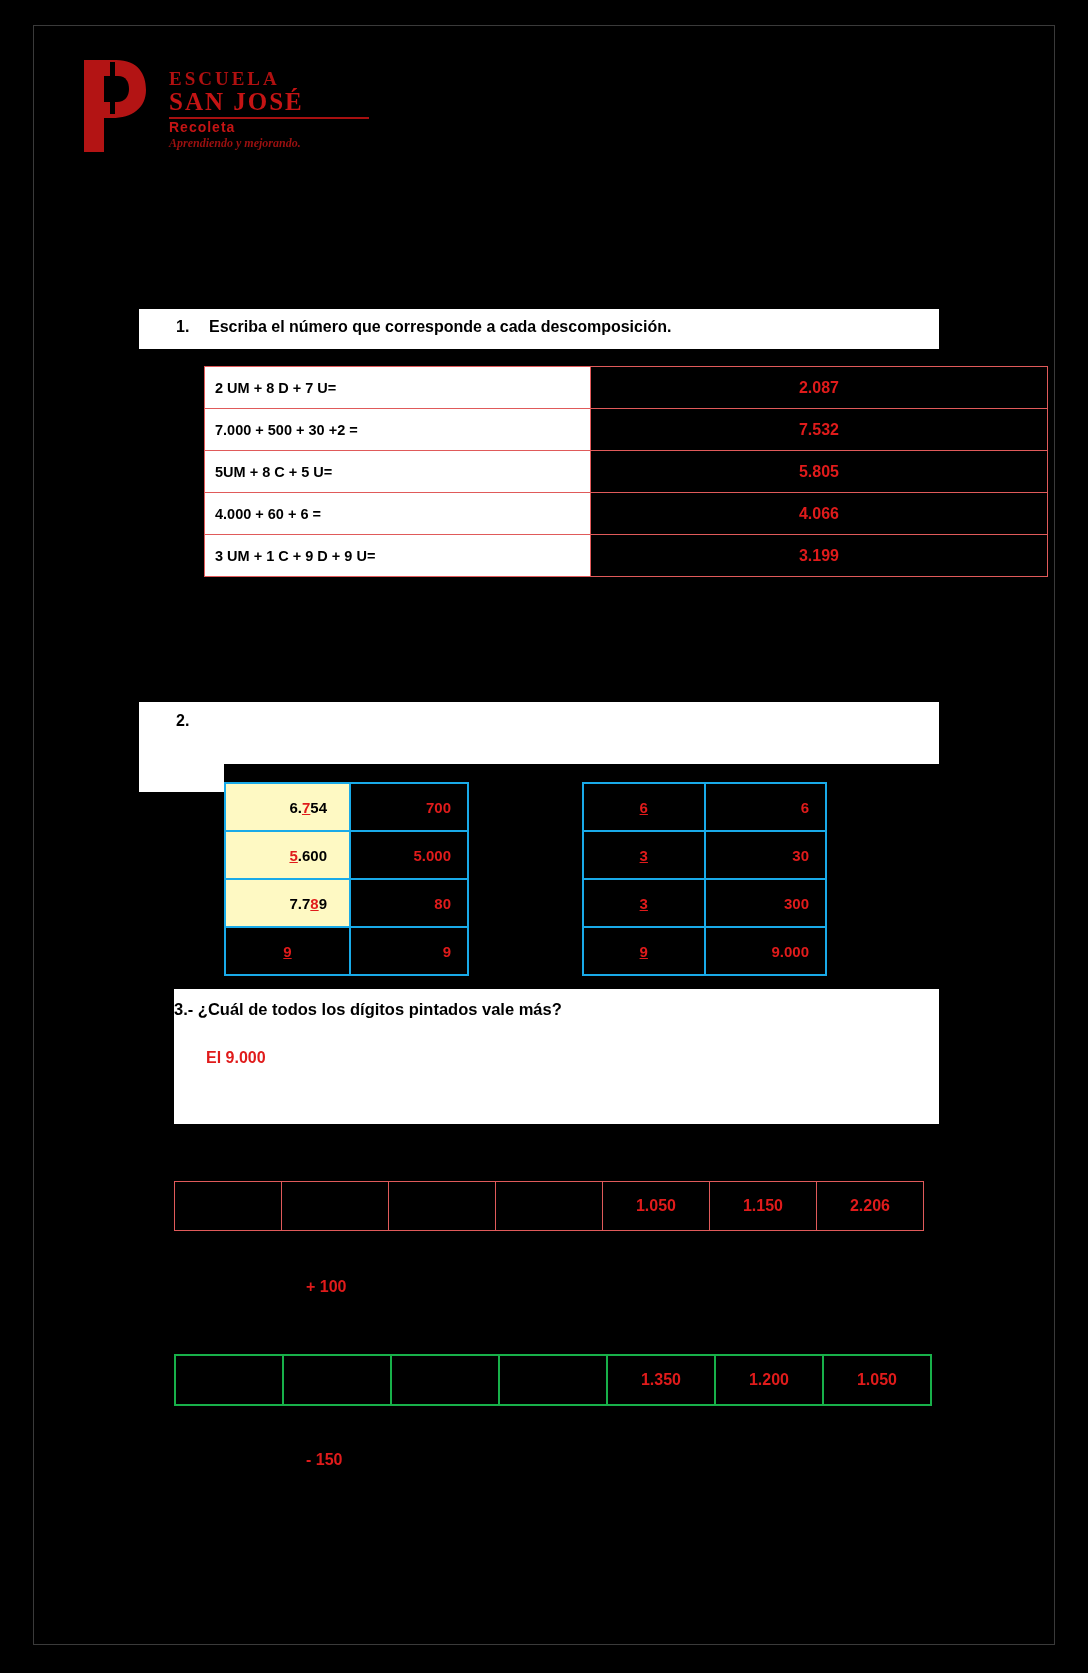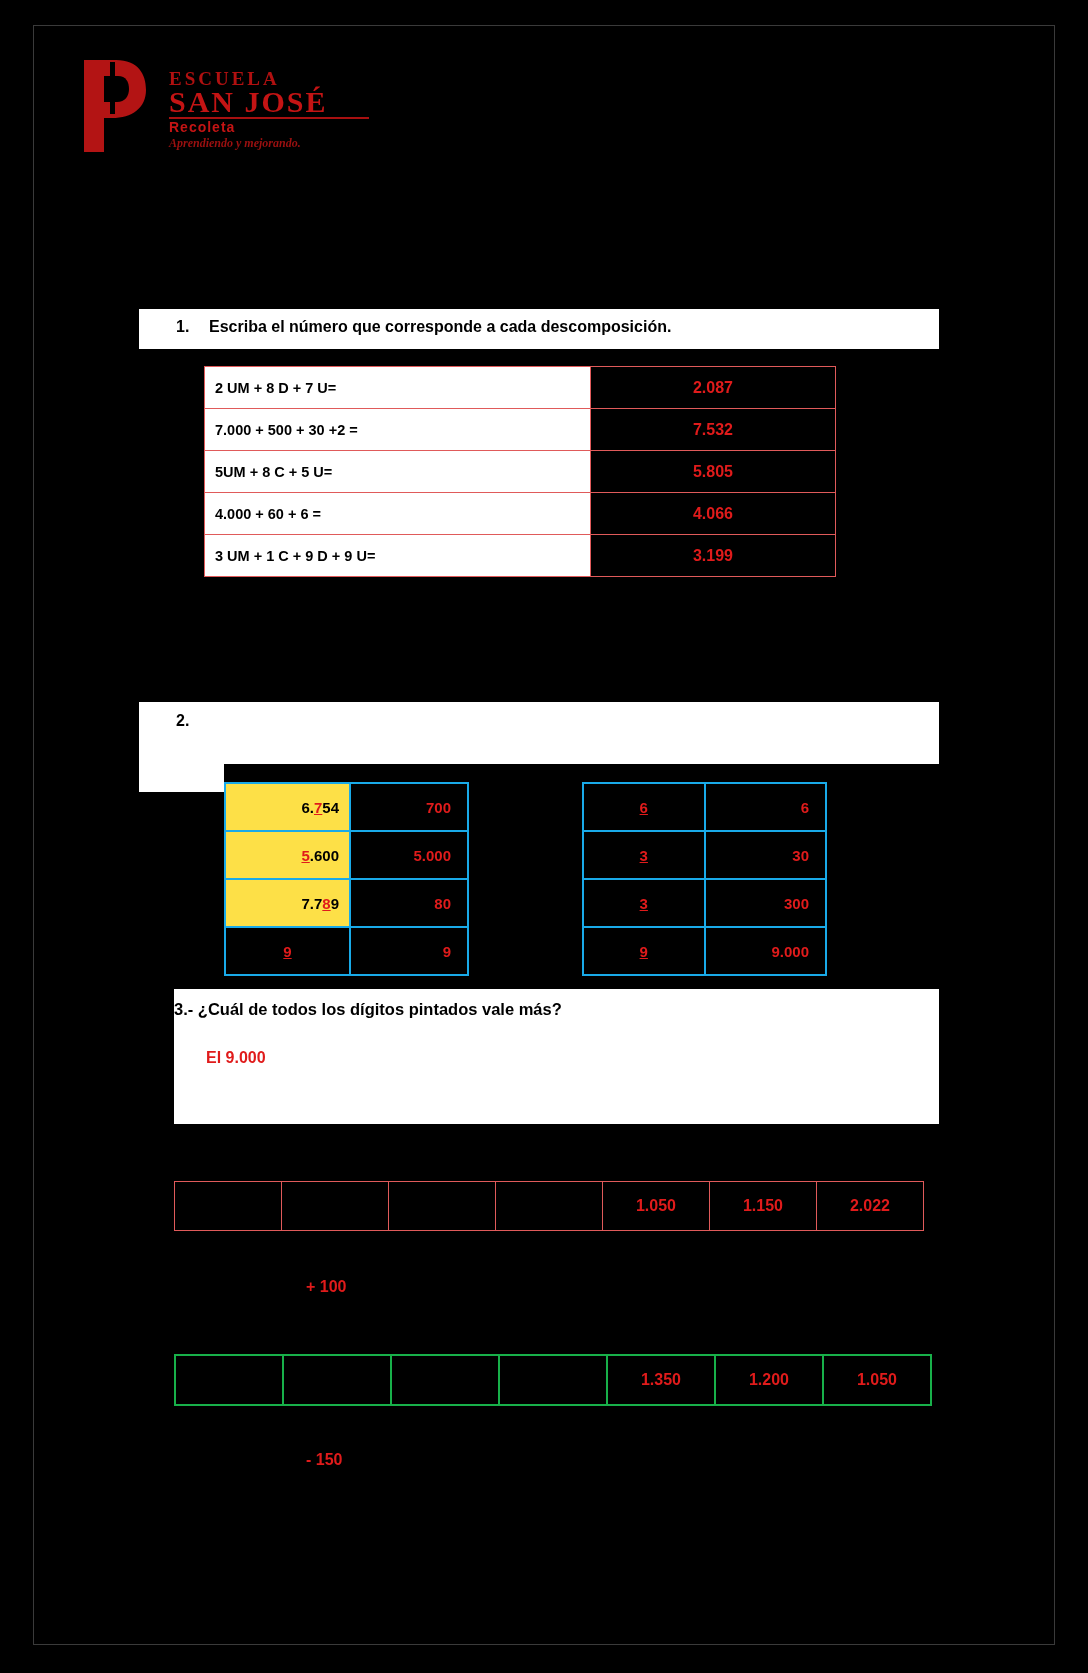--- a/index.html
+++ b/index.html
@@ -52,21 +52,21 @@
     font-family: "Liberation Serif", serif;
     font-weight: bold;
     font-size: 19px;
     letter-spacing: 3px;
     color: #b01010;
     line-height: 20px;
   }
   .logo .l2 {
     font-family: "Liberation Serif", serif;
     font-weight: bold;
-    font-size: 30px;
+    font-size: 25px;
     letter-spacing: 2px;
     color: #c41414;
     line-height: 26px;
     border-bottom: 2px solid #a81010;
     padding-bottom: 2px;
   }
   .logo .l3 {
     font-family: "Liberation Sans", sans-serif;
     font-weight: bold;
     font-size: 14px;
@@ -109,21 +109,21 @@
     left: 70px;
     top: 9px;
     font-size: 16px;
     font-weight: bold;
   }
 
   table.t1 {
     position: absolute;
     left: 170px;
     top: 340px;
-    width: 632px;
+    width: 844px;
     border-collapse: collapse;
     table-layout: fixed;
   }
   table.t1 td {
     border: 1px solid #e05a5a;
     height: 41px;
     padding: 0 10px;
     font-size: 14.5px;
     font-weight: bold;
   }
@@ -179,24 +179,24 @@
     border-collapse: collapse;
     table-layout: fixed;
   }
   table.t2 td {
     border: 2px solid #19aae8;
     height: 44px;
     font-size: 15px;
     font-weight: bold;
   }
   table.t2 td.wq {
-    background: #fde047;
+    background: #fef9c3;
     color: #000;
     text-align: right;
-    padding-right: 10px;
+    padding-right: 22px;
   }
   table.t2 td.ans {
     background: #000;
     color: #e01b1b;
     text-align: right;
     padding-right: 16px;
   }
   table.t2 td.ctr {
     background: #000;
     color: #e01b1b;
@@ -375,21 +375,21 @@
 
   <table class="seq" id="seq1">
     <tbody>
         <tr>
       <td></td>
       <td></td>
       <td></td>
       <td></td>
       <td>1.050</td>
       <td>1.150</td>
-      <td>2.022</td>
+      <td>2.206</td>
     </tr>
   </tbody>
     </table>
   <div class="steplabel" id="step1">+ 100</div>
 
   <table class="seq" id="seq2">
     <tbody>
         <tr>
       <td></td>
       <td></td>

